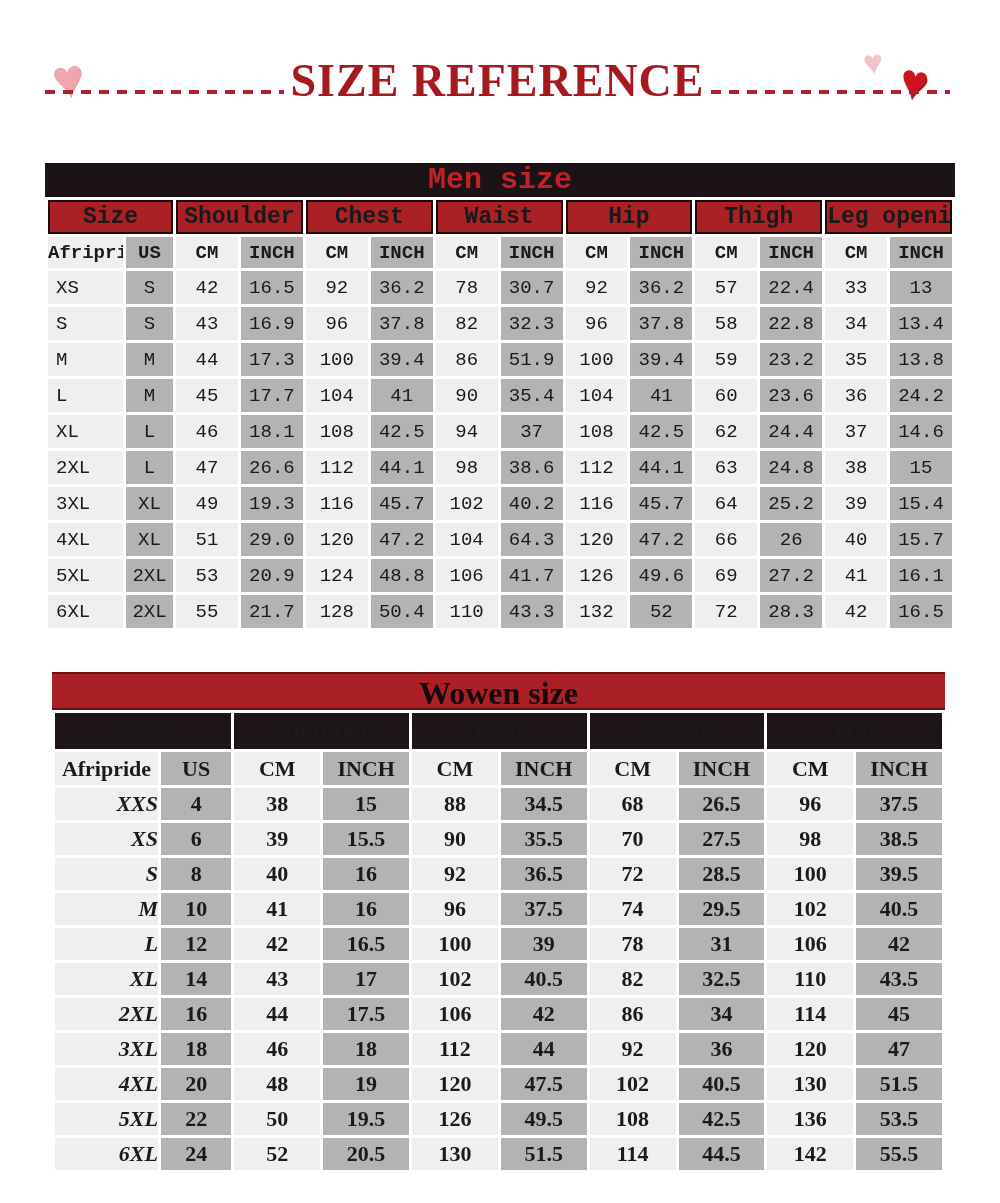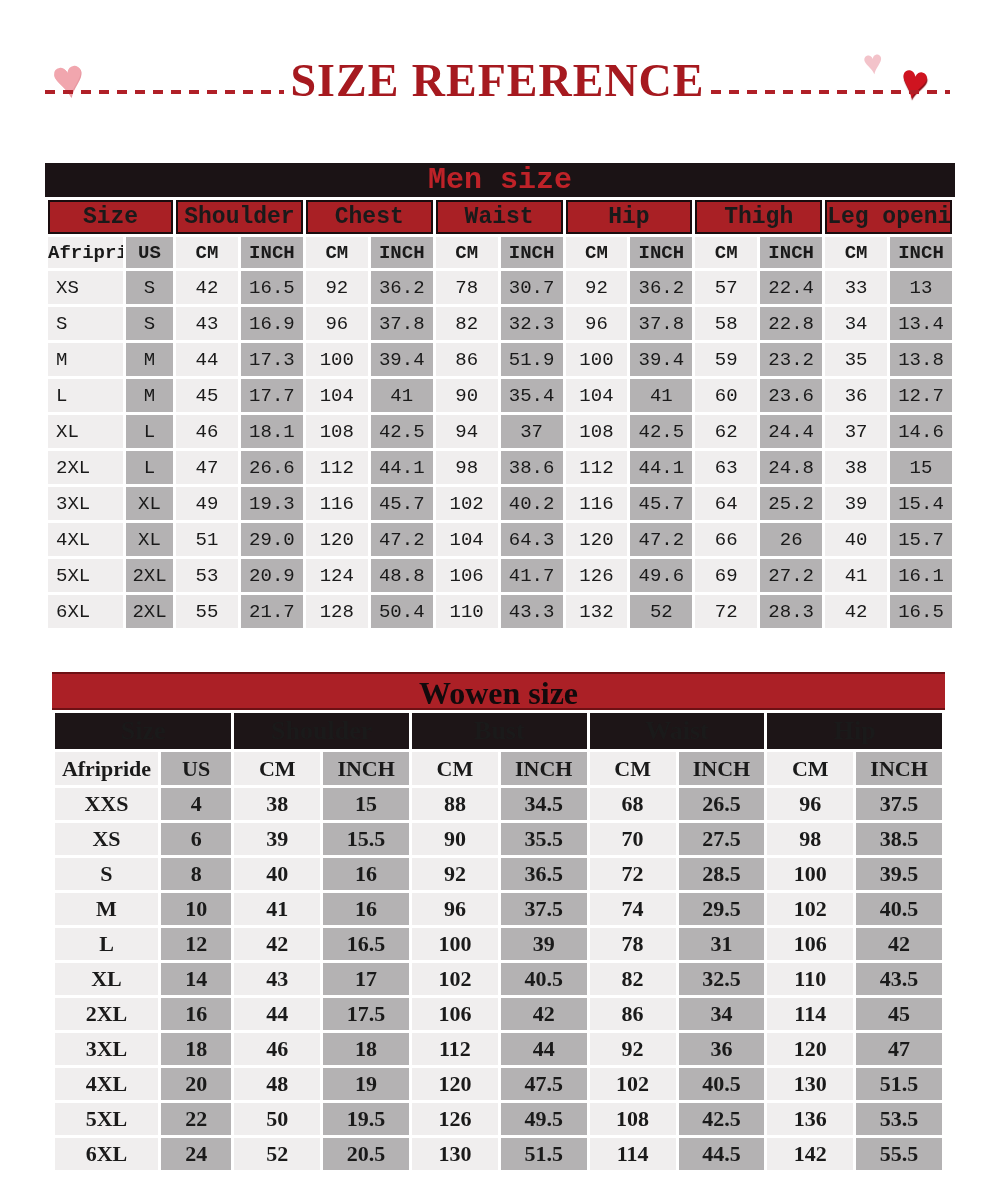--- a/index.html
+++ b/index.html
@@ -47,21 +47,21 @@
   .women-section{margin:41px 55px 16px 52px;width:893px;}
   .women-bar{height:38px;background:#ab2026;color:#120a0c;font-size:32px;line-height:38px;
       border-top:2px solid #6d1014;border-bottom:2px solid #6d1014;}
   .women-table .group-cell{background:#1d1517;border:1px solid #1d1517;height:34px;
       font-size:26px;font-weight:bold;}
   .women-table th{height:33px;font-size:22px;font-weight:bold;}
   .women-table td{height:32px;font-size:22px;font-weight:bold;}
   .women-table col.c-first{width:12.0%;}
   .women-table col.c-us{width:8.2%;}
   .women-table col.c-data{width:10.0%;}
-  .women-table td:first-child{text-align:center;padding-left:0;}
+  .women-table td:first-child{text-align:right;padding-left:0;font-style:italic;}
 </style>
 </head>
 <body>
 
 <div id="page">
 
   <div class="banner">
     <span class="heart heart-pink-left">♥</span>
     <span class="heart heart-pink-right">♥</span>
     <span class="heart heart-red-right">♥</span>
@@ -172,21 +172,21 @@
             <td class="gray">17.7</td>
             <td class="light">104</td>
             <td class="gray">41</td>
             <td class="light">90</td>
             <td class="gray">35.4</td>
             <td class="light">104</td>
             <td class="gray">41</td>
             <td class="light">60</td>
             <td class="gray">23.6</td>
             <td class="light">36</td>
-            <td class="gray">12.7</td>
+            <td class="gray">24.2</td>
           </tr>
           <tr>
             <td class="light">XL</td>
             <td class="gray">L</td>
             <td class="light">46</td>
             <td class="gray">18.1</td>
             <td class="light">108</td>
             <td class="gray">42.5</td>
             <td class="light">94</td>
             <td class="gray">37</td>

